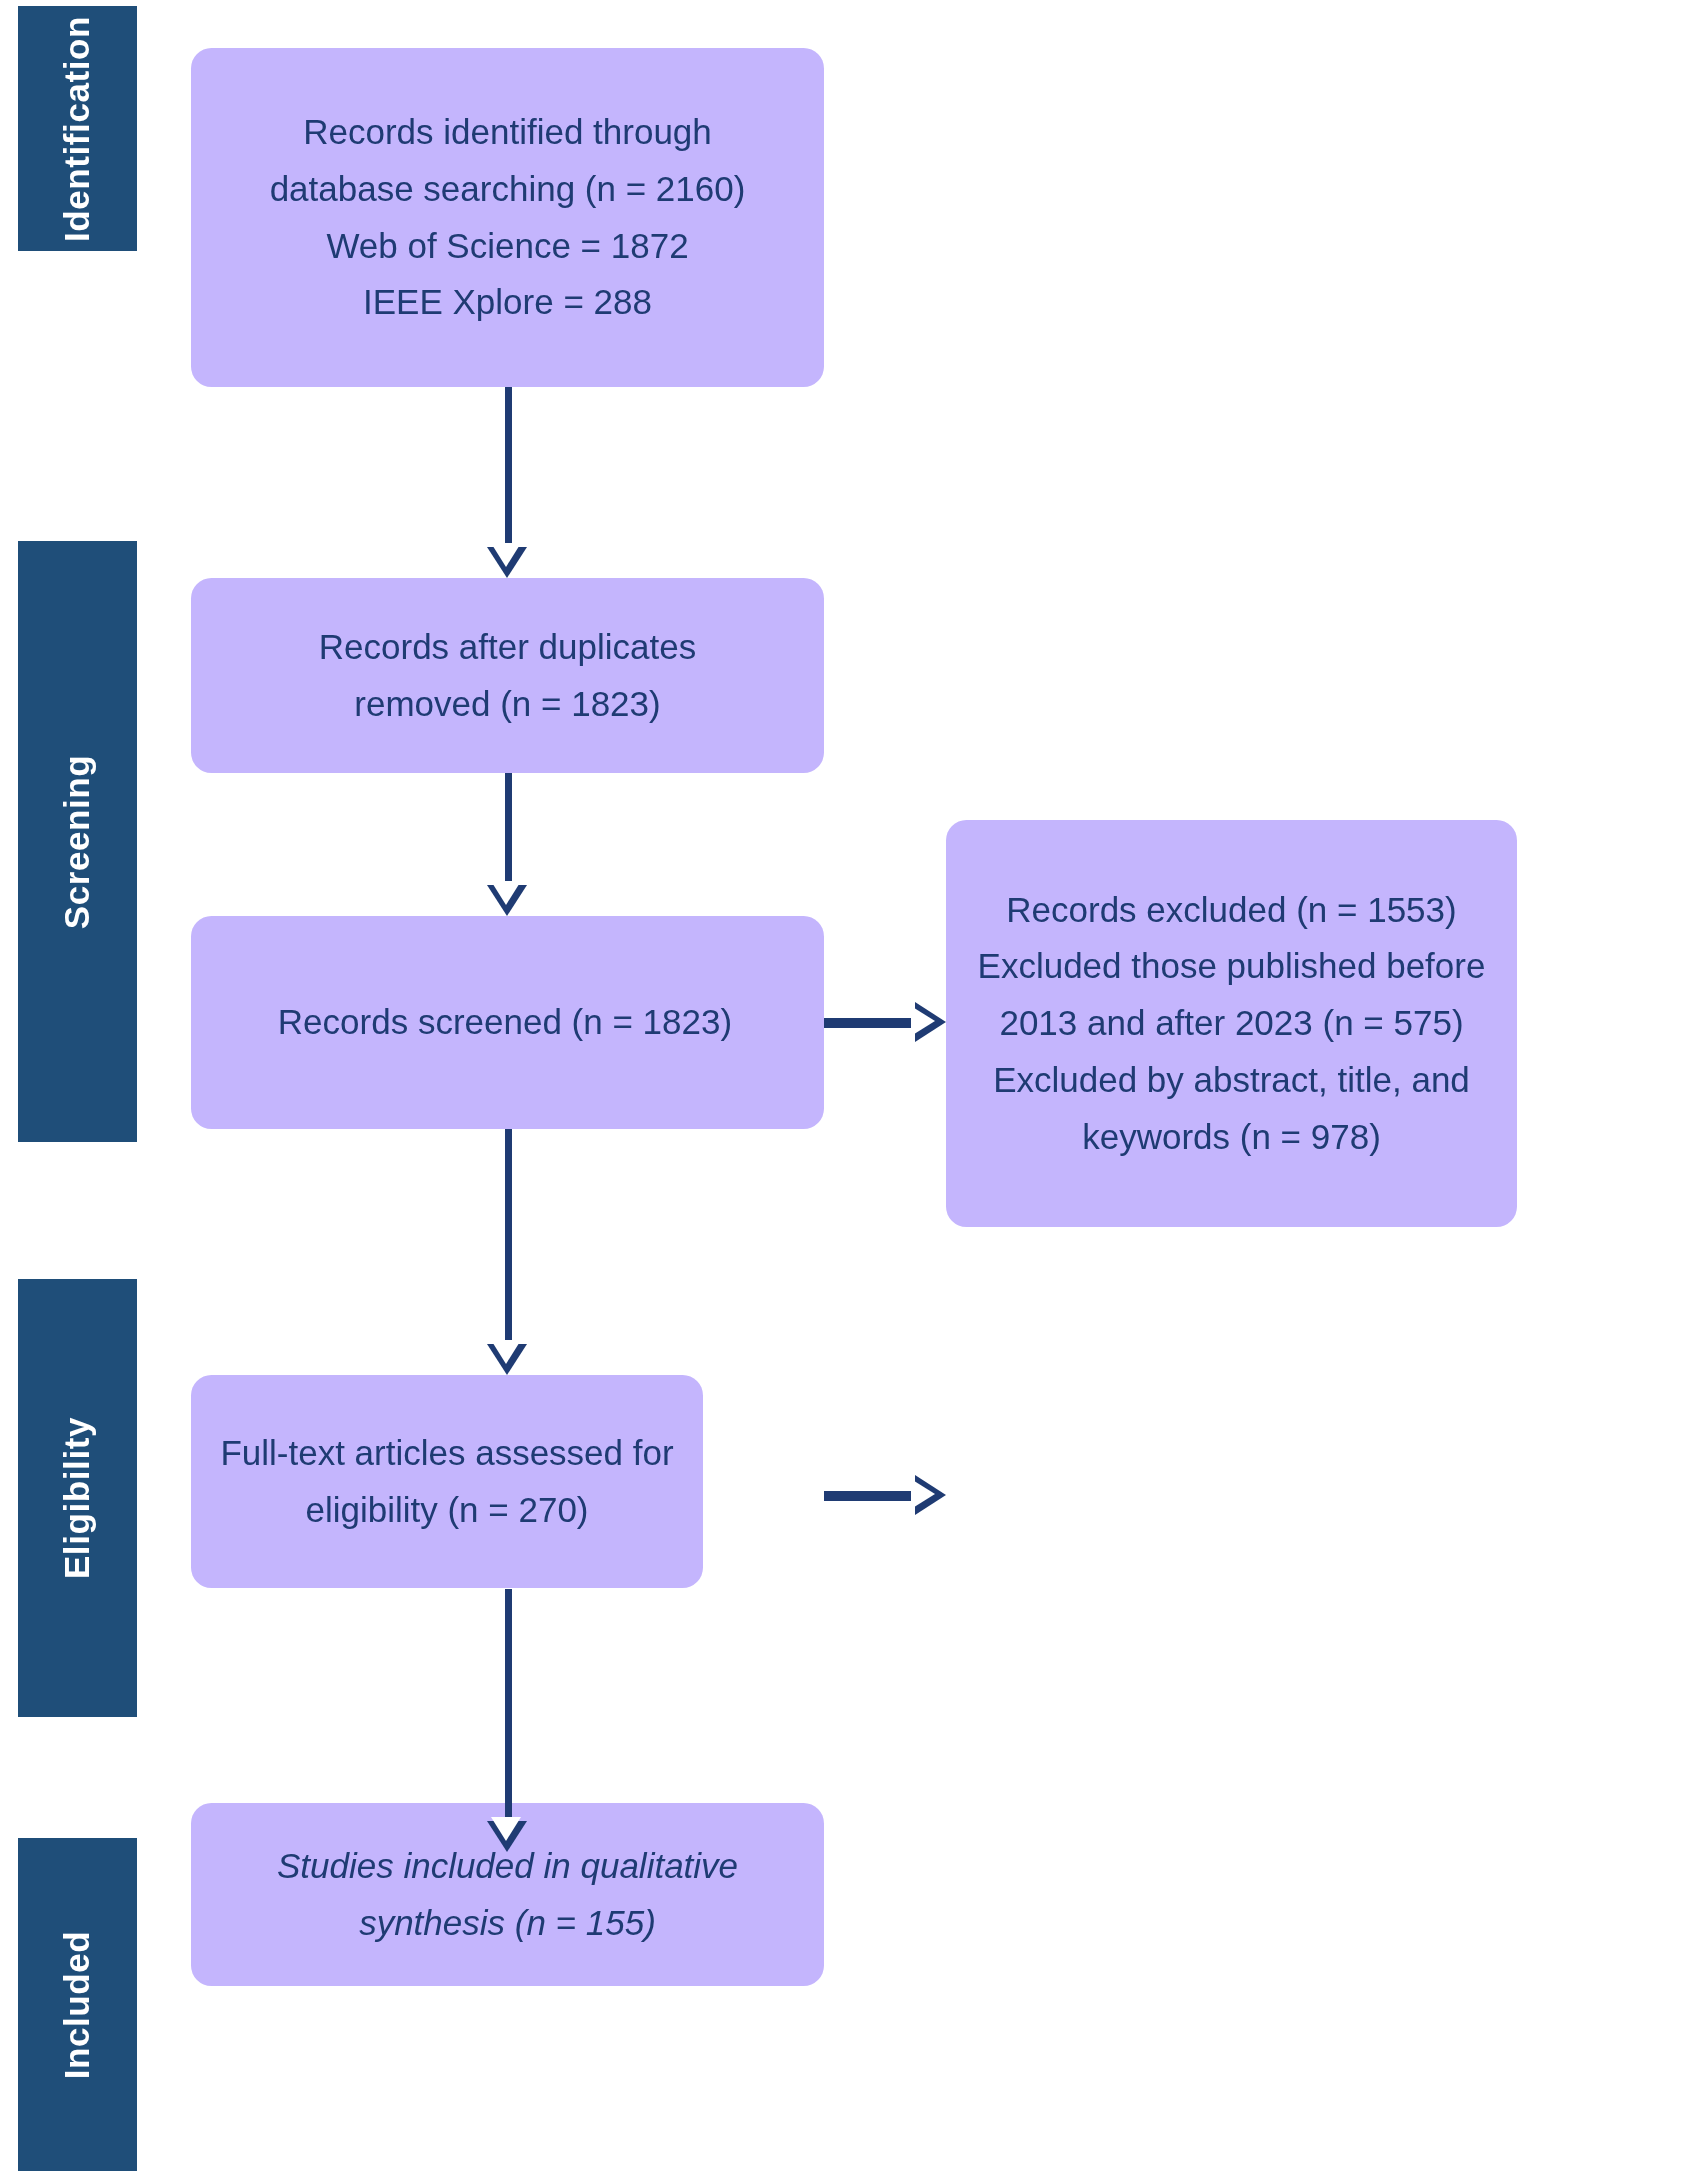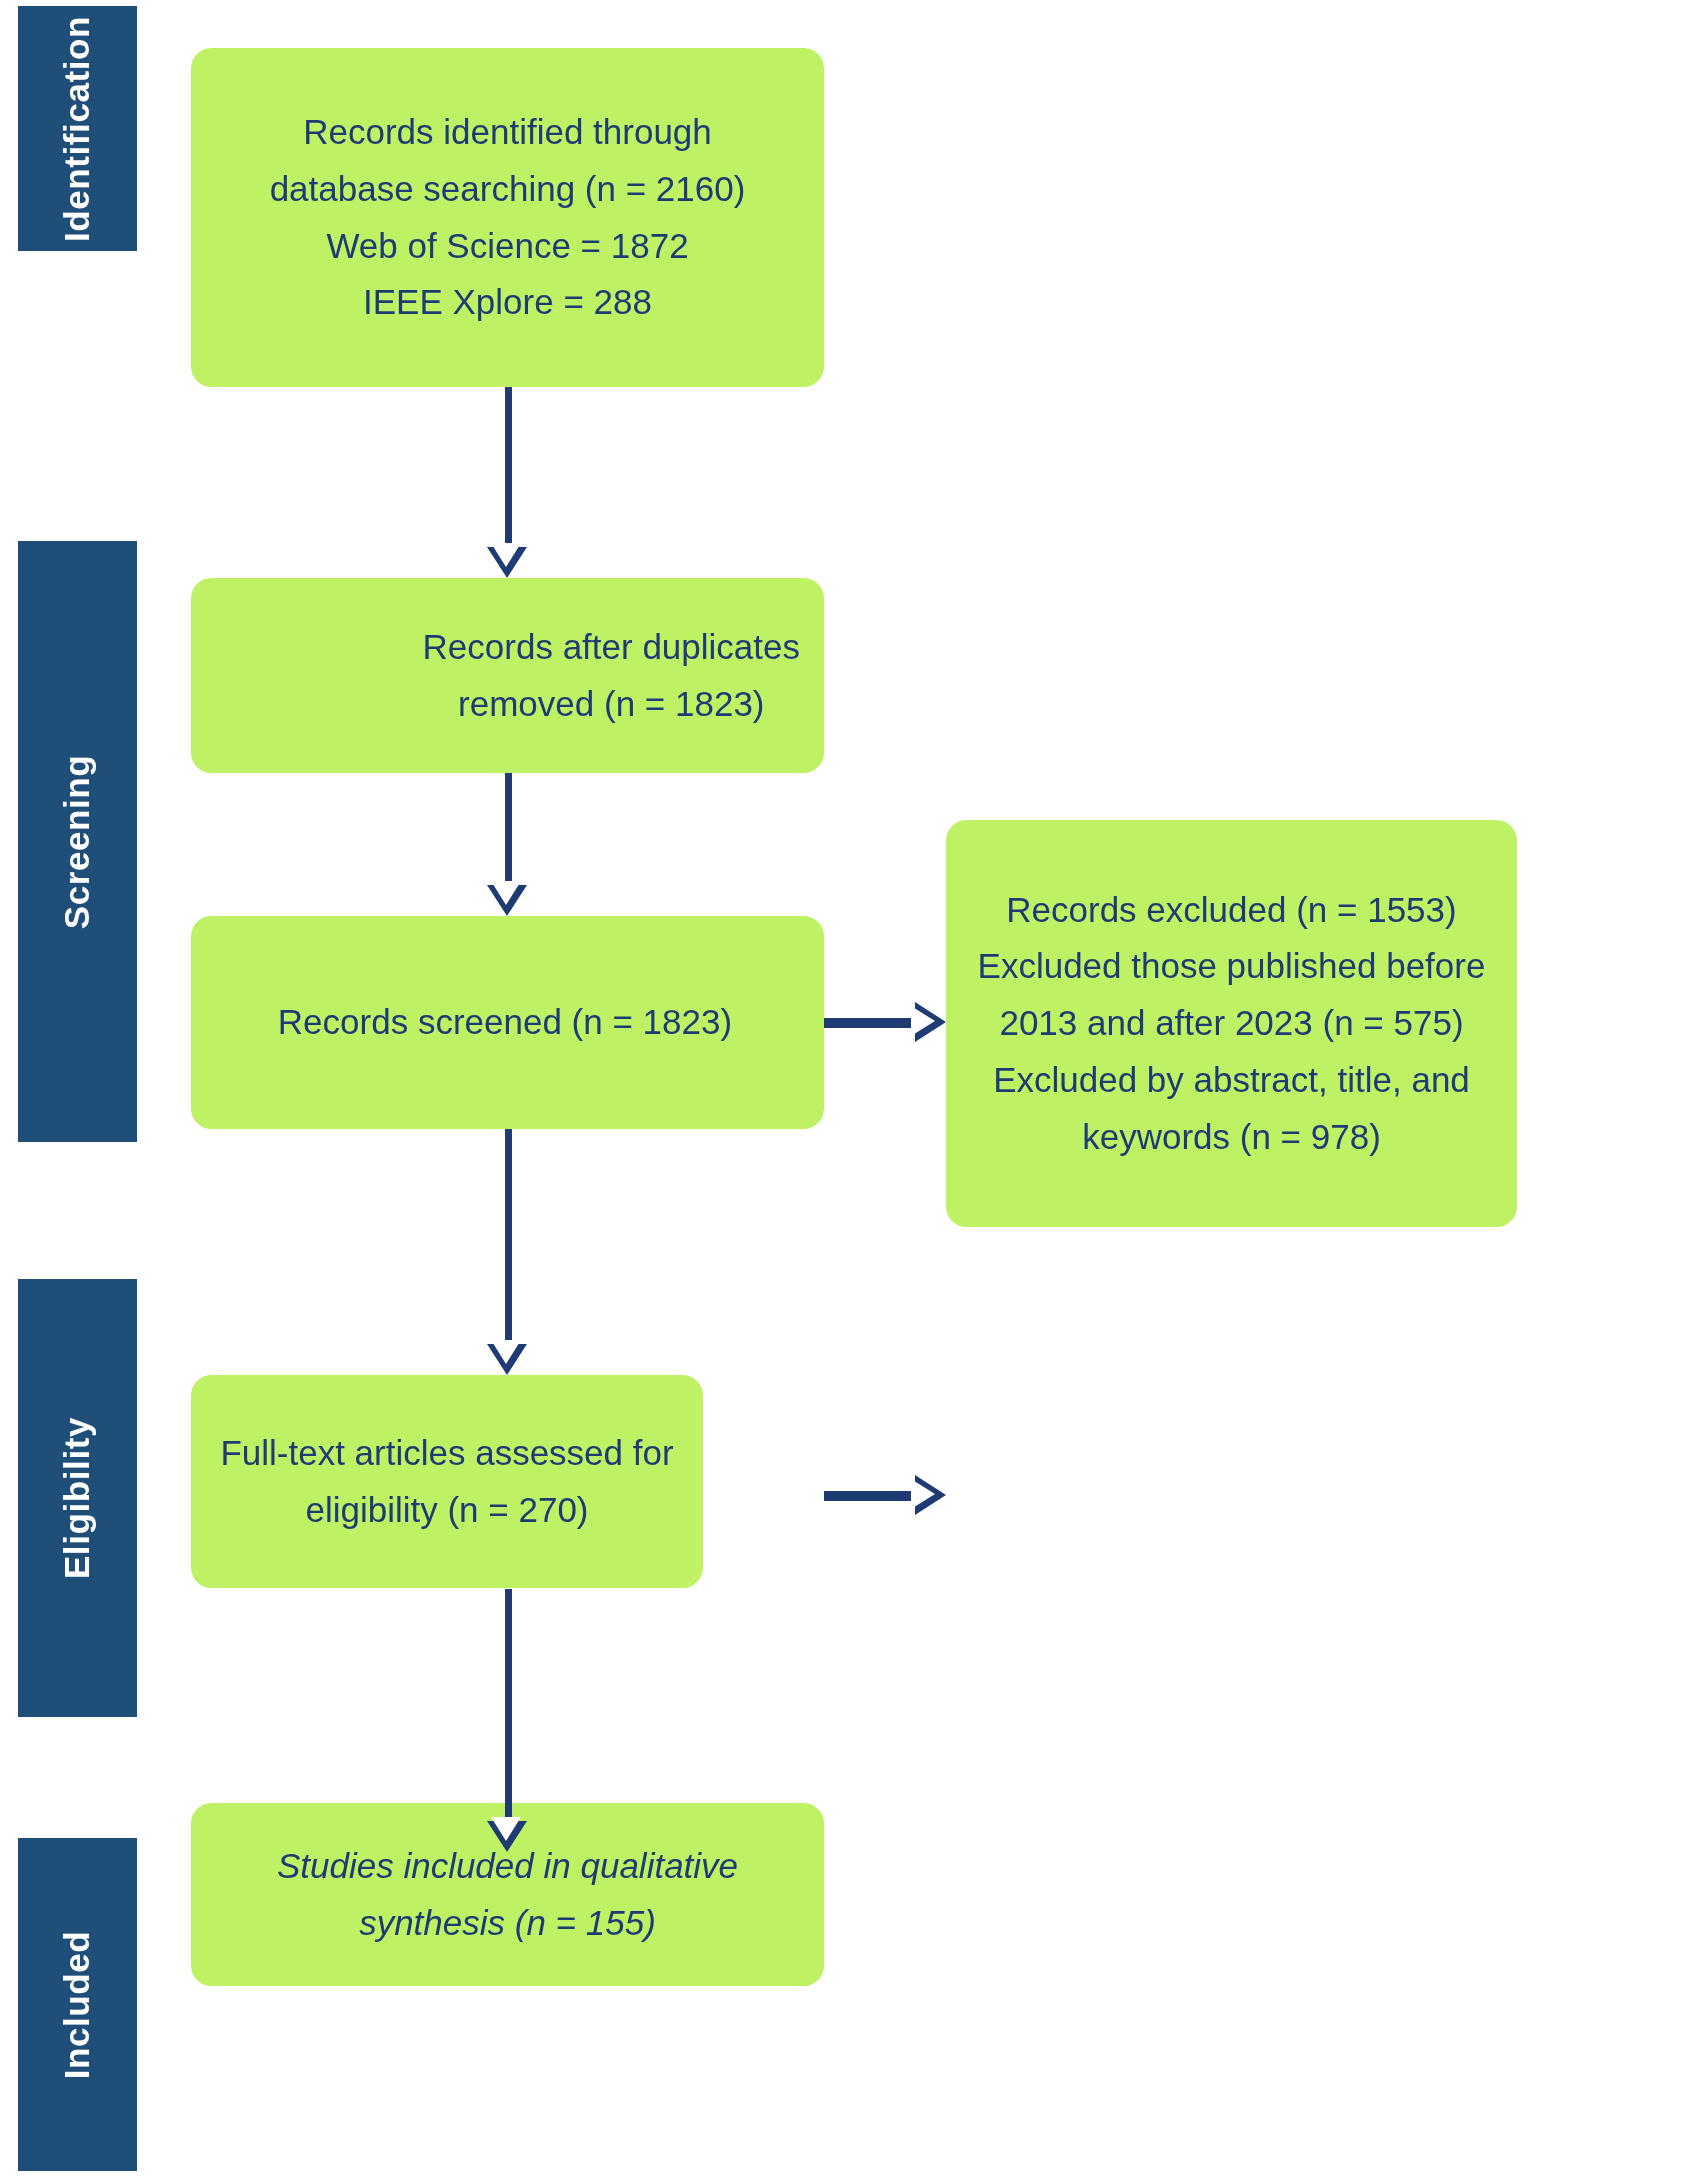--- a/index.html
+++ b/index.html
@@ -20,21 +20,21 @@
     font-weight:bold;
     letter-spacing:0.6px;
     white-space:nowrap;
     transform:rotate(-90deg);
     transform-origin:center center;
   }
 
   
   .flow-box{
     position:absolute;
-    background:#bef264;
+    background:#c4b5fd;
     border-radius:20.4px;
     display:flex;
     align-items:center;
     justify-content:center;
     box-sizing:border-box;
     padding:0 24px;
   }
   .flow-box .box-text{
     color:#1F3B73;
     font-size:35px;
@@ -98,21 +98,21 @@
     <span class="stage-label">Included</span>
   </div>
 
   <div class="flow-box" style="left:191px;top:48px;width:633px;height:339px;">
     <span class="box-text">Records identified through
 database searching (n = 2160)
 Web of Science = 1872
 IEEE Xplore = 288</span>
   </div>
 
-  <div class="flow-box" style="left:191px;top:578px;width:633px;height:195px;justify-content:flex-end;">
+  <div class="flow-box" style="left:191px;top:578px;width:633px;height:195px;">
     <span class="box-text">Records after duplicates
 removed (n = 1823)</span>
   </div>
 
   <div class="flow-box" style="left:191px;top:916px;width:633px;height:213px;padding-left:19px;">
     <span class="box-text">Records screened (n = 1823)</span>
   </div>
 
   <div class="flow-box" style="left:191px;top:1375px;width:512px;height:213px;">
     <span class="box-text">Full-text articles assessed for

